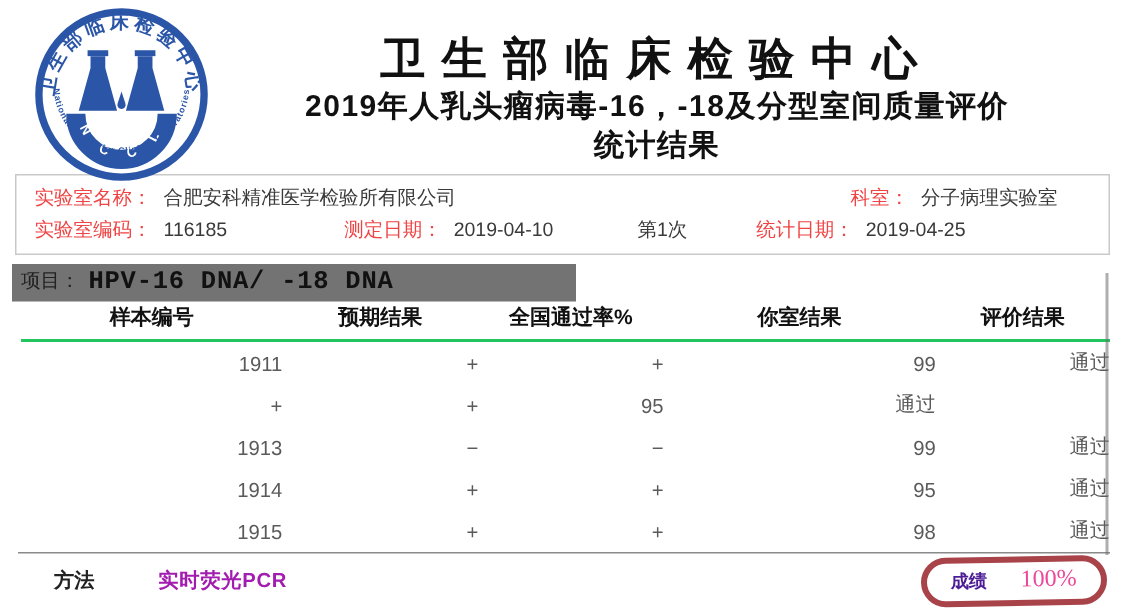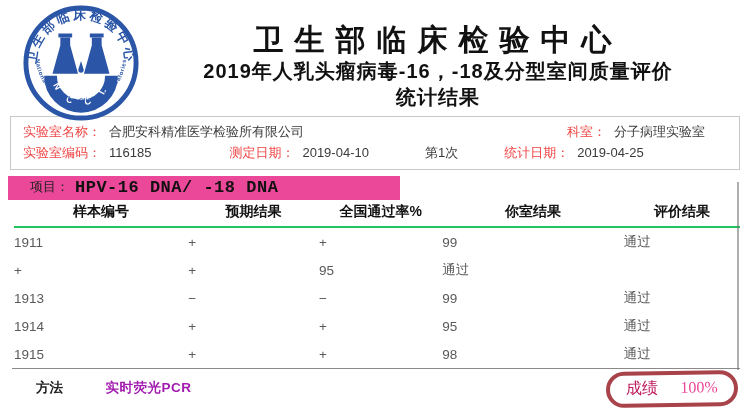--- a/index.html
+++ b/index.html
@@ -24,39 +24,39 @@
   .info-row{display:flex;line-height:21px;white-space:nowrap;}
   .info-row .lbl{color:#ef4444;}
   .info-row .val{margin-left:8px;color:#3a3a3a;}
   .info-left{flex:1;}
   .info-right{padding-right:22px;}
   .row2 .seg-test{margin-left:78px;}
   .row2 .seg-round{margin-left:56px;}
   .row2 .seg-stat{margin-left:46px;}
   
   .project-row{margin:6px 0 0 8px;height:25px;}
-  .project-hl{display:inline-block;background:#ec4899;padding:2px 10px 3px 22px;min-width:360px;}
+  .project-hl{display:inline-block;background:#737373;padding:2px 10px 3px 6px;min-width:360px;}
   .project-label{font-size:13px;color:#222;vertical-align:1px;}
   .project-value{font-size:17px;font-weight:bold;color:#111;margin-left:6px;font-family:"Liberation Mono","DejaVu Sans Mono",monospace;letter-spacing:.5px;}
   
   .rtable{margin:2px 8px 0 14px;}
   .thead,.trow{display:grid;grid-template-columns:24% 18% 17% 25% 16%;}
   .thead{font-size:14px;font-weight:bold;color:#111;border-bottom:2px solid #22c55e;padding-bottom:5px;}
   .thead > div{text-align:center;}
   .trow{height:28px;align-items:center;font-size:13.5px;color:#5a5a5a;}
-  .trow > div{text-align:left;}
+  .trow > div{text-align:right;}
   
   .footer{margin:0 8px 0 12px;border-top:1px solid #8a8a8a;display:flex;justify-content:space-between;align-items:flex-start;padding-top:9px;}
   .method-label{font-size:13.5px;font-weight:bold;color:#222;margin-left:24px;}
   .method-value{font-size:13.5px;color:#a21caf;margin-left:38px;letter-spacing:.5px;font-weight:bold;}
   .score-box{
     margin-top:-7px;margin-right:2px;border:4px solid #a8434a;border-radius:19px;
     padding:3px 16px 4px;transform:rotate(-1deg);background:transparent;white-space:nowrap;
   }
-  .score-label{font-size:16px;font-weight:normal;color:#be185d;}
+  .score-label{font-size:12px;font-weight:bold;color:#4c1d95;}
   .score-value{font-size:16px;color:#ec4899;margin-left:18px;font-family:"Liberation Serif","DejaVu Serif",serif;}
   
   .edge-line{position:absolute;left:737px;top:182px;width:2px;height:188px;background:#6d6d6d;opacity:.55;}
 </style>
 </head>
 <body>
 
 <div class="page">
 
   <svg class="logo" viewBox="0 0 120 120">

